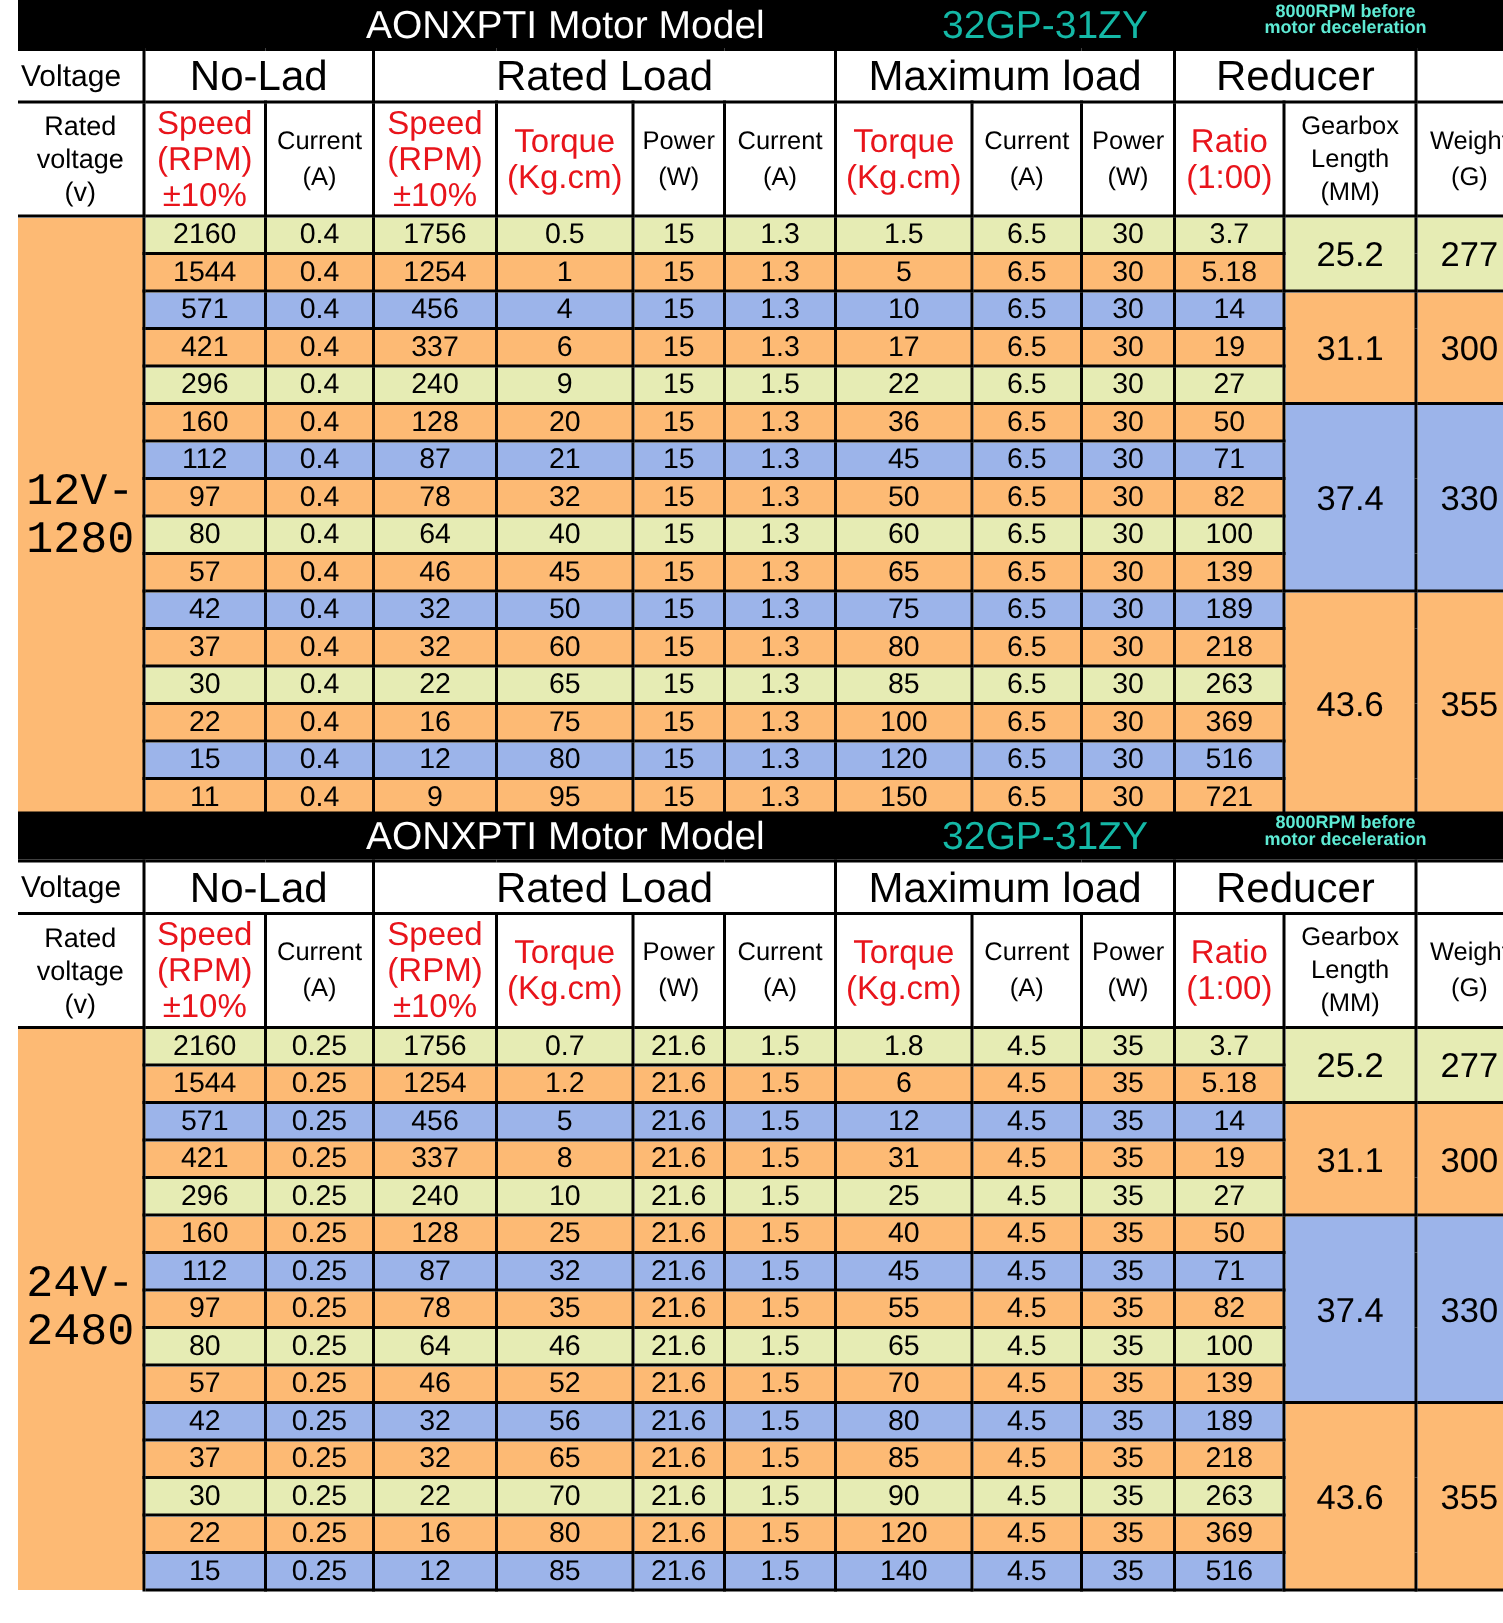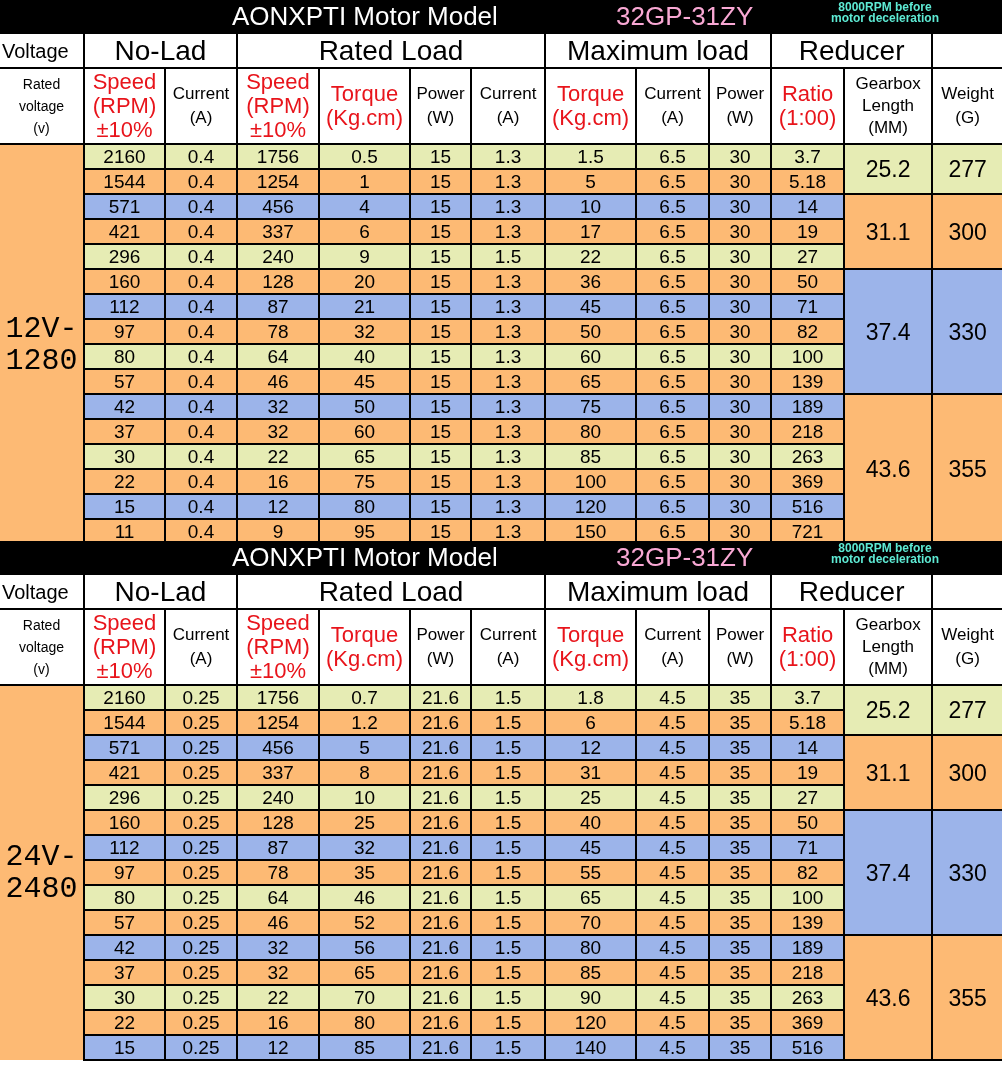--- a/index.html
+++ b/index.html
@@ -1,27 +1,27 @@
 <!DOCTYPE html>
 <html><head>
 <meta charset="utf-8">
 <style>
   * { box-sizing: border-box; margin: 0; padding: 0; }
   body { width: 1002px; height: 1082px; background: #ffffff; overflow: hidden;
          font-family: "Liberation Sans", "DejaVu Sans", sans-serif; color: #000; position: relative; }
-  .block { position: absolute; left: 0; width: 804px; }
+  .block { position: absolute; left: 12px; width: 804px; }
   .titlebar { position: absolute; left: 0; top: 0; width: 1002px; height: 32px; background: #000; }
   .title-main { position: absolute; left: 232px; top: 1px; font-size: 26px; color: #fff; white-space: nowrap; letter-spacing: 0px; }
-  .title-model { position: absolute; left: 616px; top: 1px; font-size: 26px; color: #f9a8d4; white-space: nowrap; }
+  .title-model { position: absolute; left: 616px; top: 1px; font-size: 26px; color: #14b8a6; white-space: nowrap; }
   .title-note { position: absolute; left: 820px; top: 2px; font-size: 12px; line-height: 11px; color: #5eead4; text-align: center; width: 130px; font-weight: bold; }
   table { position: absolute; left: 0; top: 32px; border-collapse: collapse; table-layout: fixed; width: 1002px; }
   td { border: 2px solid #000; text-align: center; vertical-align: middle; font-size: 19px; line-height: 18px; padding: 0; overflow: hidden; white-space: nowrap; }
   .grp td { height: 35px; font-size: 28px; }
   .grp td.volt { font-size: 20px; text-align: left; padding-left: 2px; }
-  .hdr td { height: 76px; font-size: 14px; line-height: 22px; white-space: normal; }
+  .hdr td { height: 76px; font-size: 18px; line-height: 22px; white-space: normal; }
   .hdr .red { color: #e8141b; font-size: 22px; line-height: 24px; }
   .hdr .small { font-size: 17px; line-height: 24px; }
   .data td { height: 25px; }
   .g { background: #e6ecb4; }
   .b { background: #9cb4ea; }
   .w { background: #fdba74; }
   td.vlabel { font-size: 30px; line-height: 32px; border-top: 2px solid #000; border-bottom: none; border-left: none; white-space: normal; font-family: Liberation Mono, monospace; }
   td.big { font-size: 23px; }
   td.noborder-r { border-right: none; margin-top: 36px; }
 </style>

